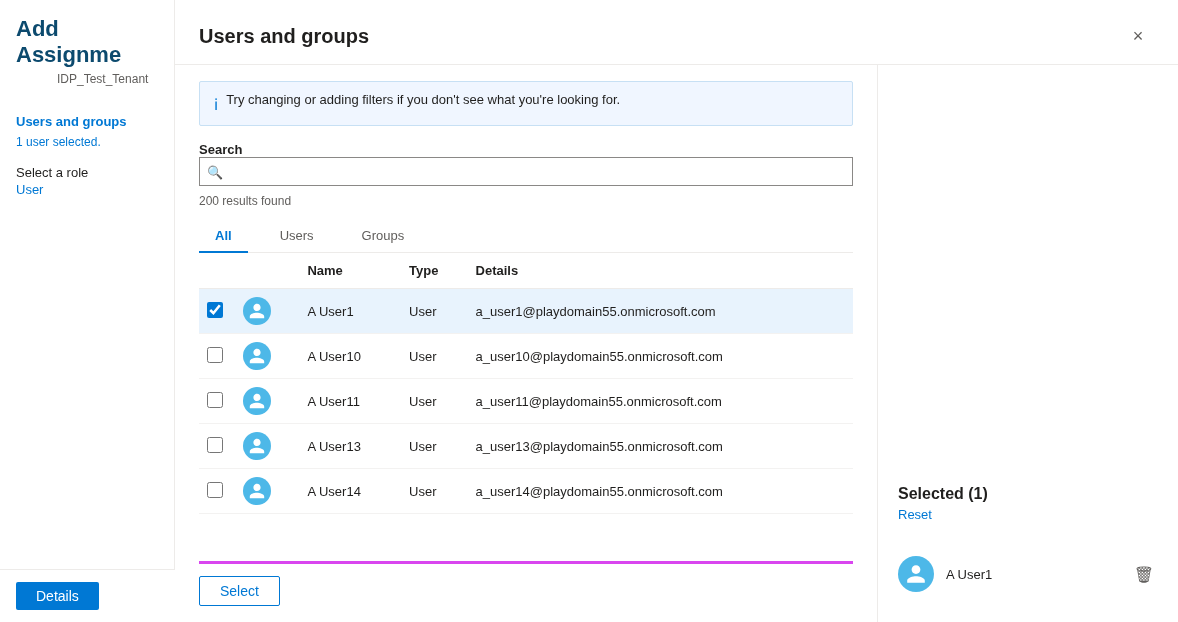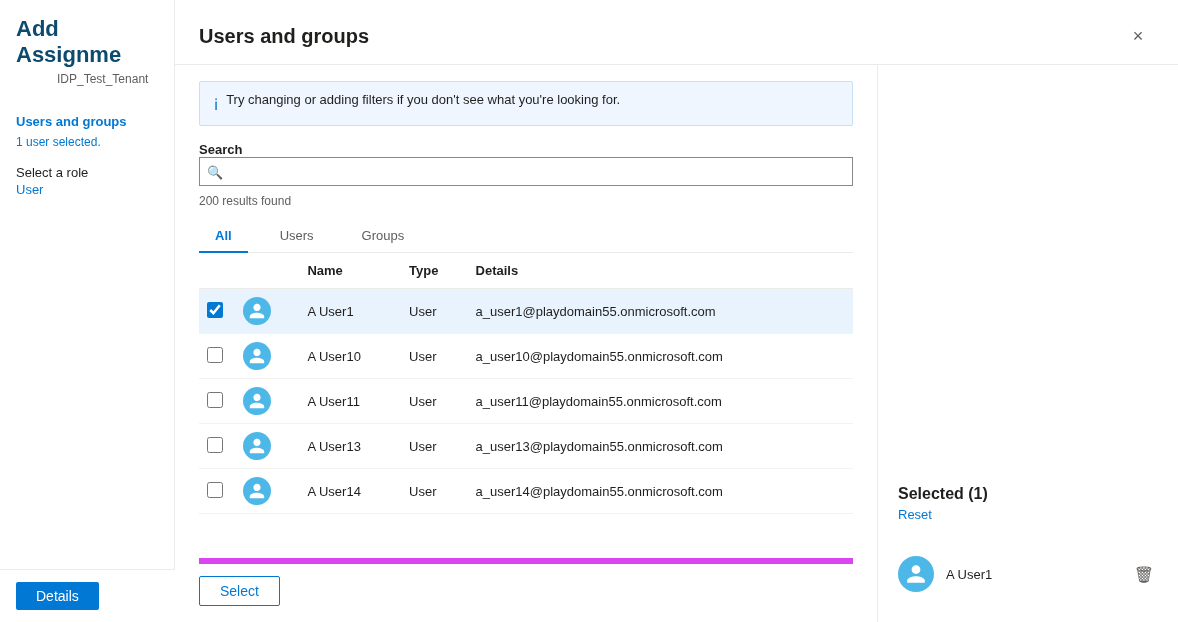--- a/index.html
+++ b/index.html
@@ -207,21 +207,21 @@
       </td>
       <td>A User14</td>
       <td>User</td>
       <td>a_user14@playdomain55.onmicrosoft.com</td>
     </tr>
                 </tbody>
             </table>
 
           </div>
 
-          <div class="modal-footer" style="padding:12px 0 0 0; border-top:6px solid #d946ef; margin-top:4px;">
+          <div class="modal-footer" style="padding:12px 0 0 0; border-top:3px solid #d946ef; margin-top:4px;">
             <button class="select-btn">Select</button>
           </div>
         </div>
 
         <div class="selected-panel">
           <div class="selected-header">Selected (1)</div>
           <a class="reset-link">Reset</a>
           <div id="selected-items-list">
               <div class="selected-item">
       <div class="selected-item-avatar">

